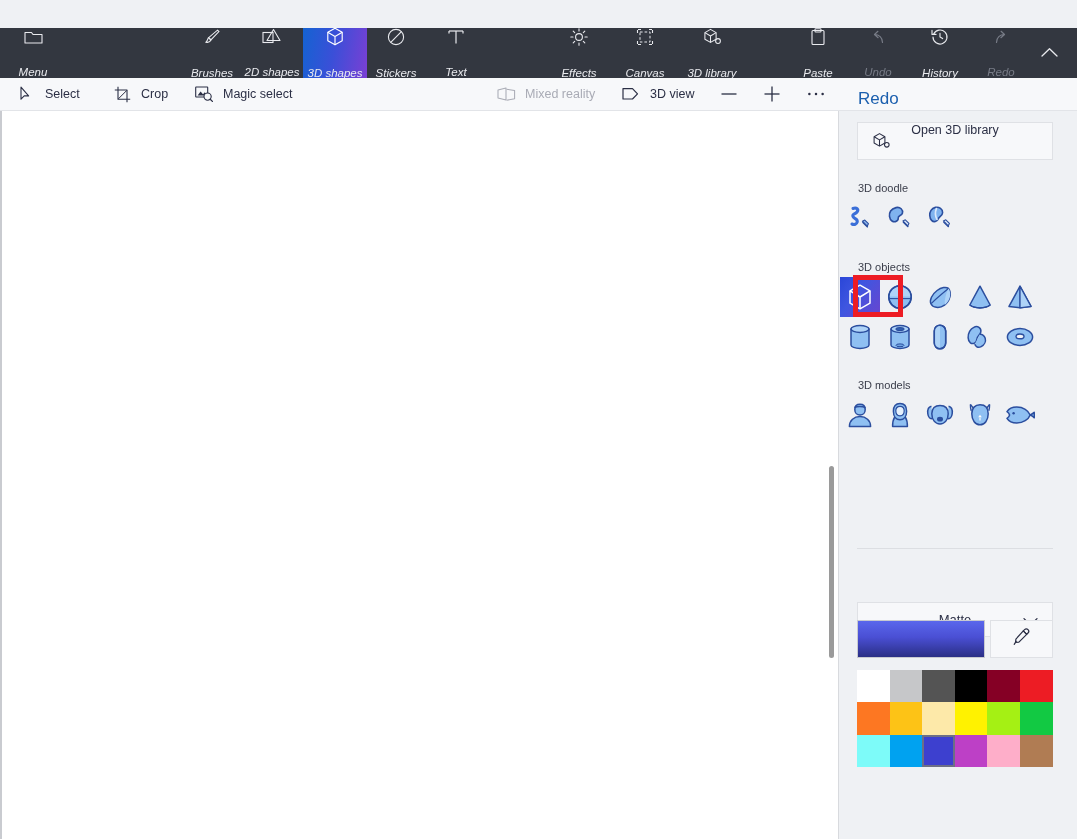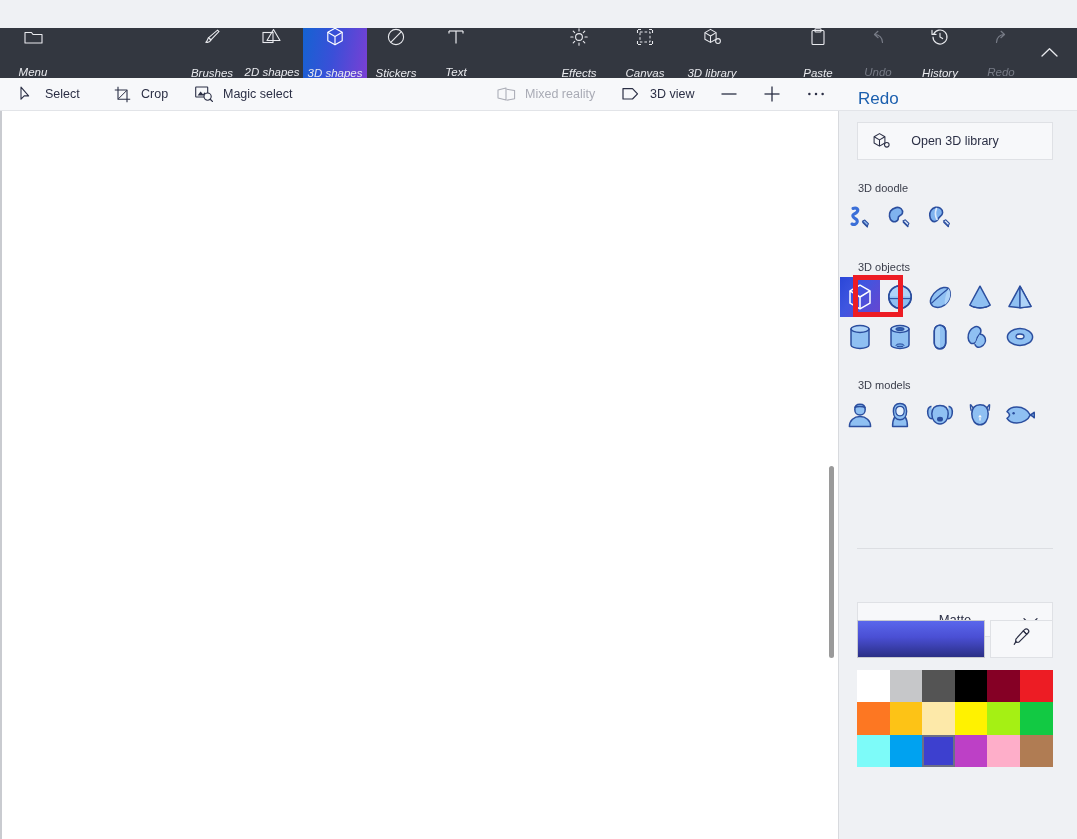--- a/index.html
+++ b/index.html
@@ -103,21 +103,21 @@
     background: #eff1f4;
   }
   .panel-title {
     position: absolute; left: 18px; top: -22px;
     font-size: 17px; color: #1b5fae; font-weight: 400;
   }
   .openlib {
     position: absolute; left: 17px; top: 11px;
     width: 196px; height: 38px;
     background: #f7f8fa; border: 1px solid #dfe1e5;
-    display: flex; align-items: center; justify-content: center;
+    display: flex; align-items: flex-start; justify-content: center;
     font-size: 12.5px; color: #2b2f45; gap: 10px;
   }
   .openlib .libicon { position:absolute; left: 14px; top: 9px; }
 
   .sec-label {
     position: absolute; left: 18px;
     font-size: 11px; color: #3a3d4a;
   }
   .shape-row { position: absolute; display: flex; }
   .shape-cell {

